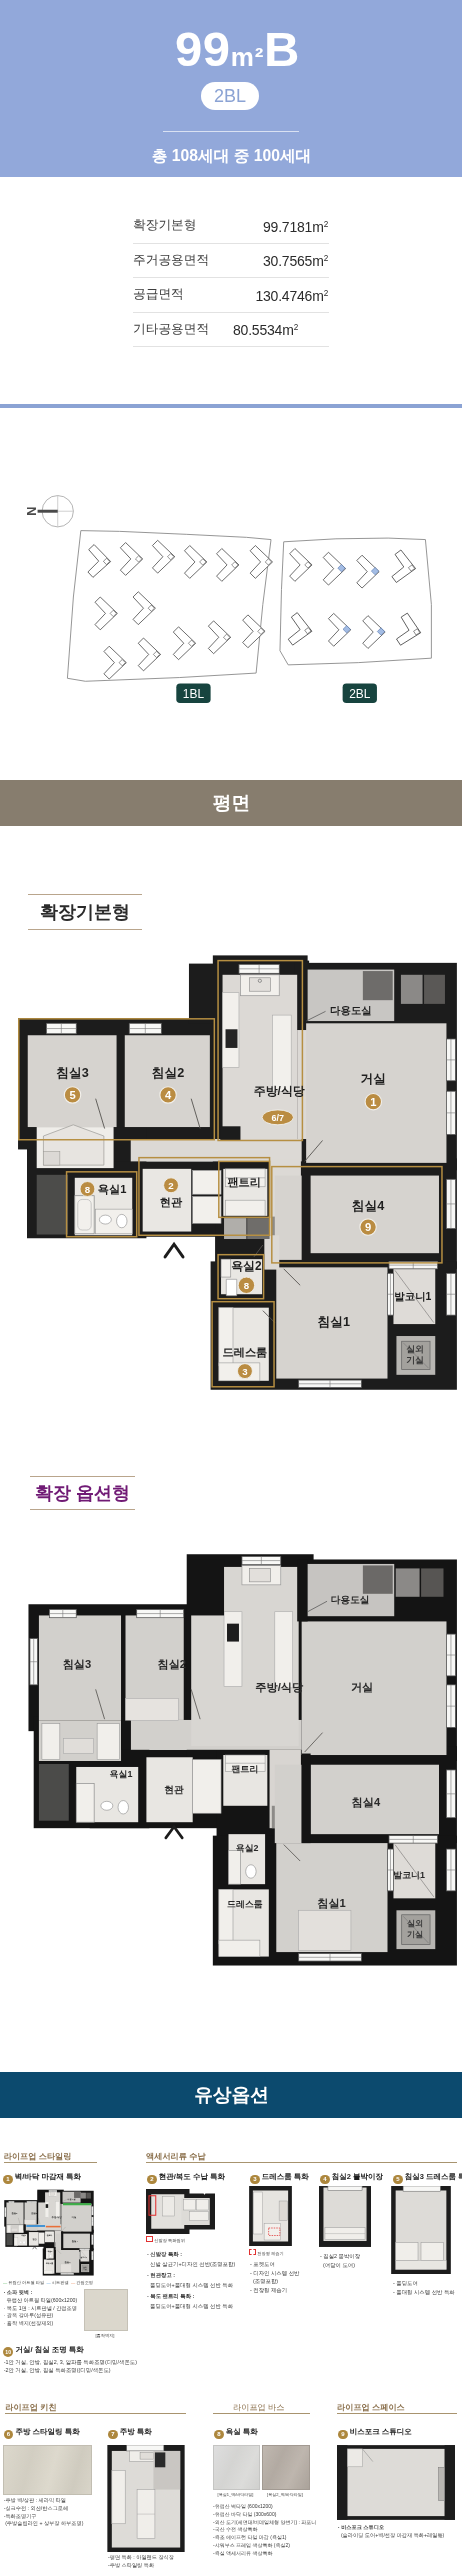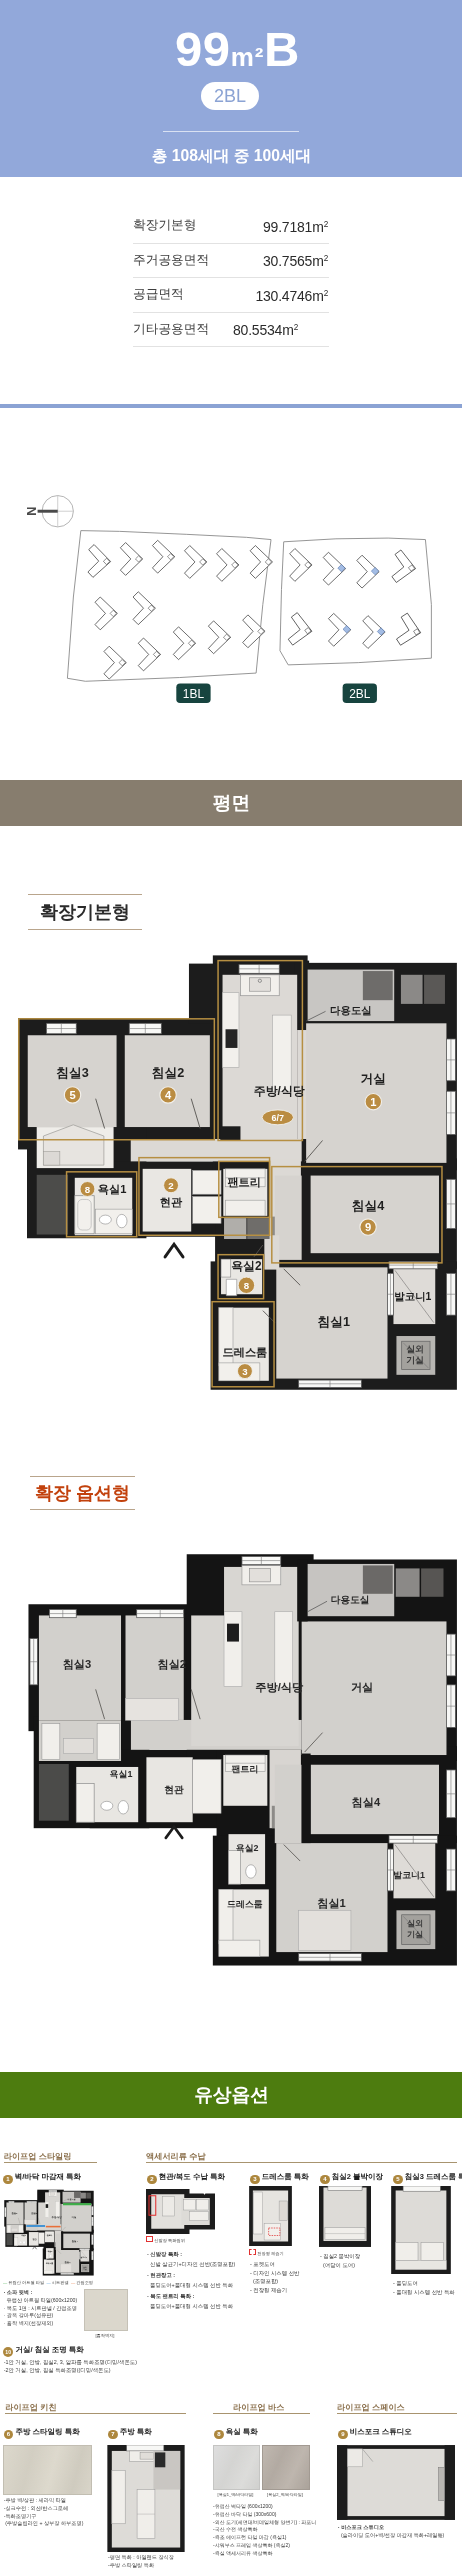--- a/index.html
+++ b/index.html
@@ -414,21 +414,21 @@
 
 <text x="553" y="1737" text-anchor="middle" dominant-baseline="central" font-size="14" font-weight="bold" fill="#1f1f1f">발코니1</text>
 
 <text x="556" y="1807" text-anchor="middle" dominant-baseline="central" font-size="12" font-weight="bold" fill="#3a3a3a">실외</text>
       <text x="556" y="1822" text-anchor="middle" dominant-baseline="central" font-size="12" font-weight="bold" fill="#3a3a3a">기실</text>
 
 <path d="M221,1684 L233,1667 L245,1684" fill="none" stroke="#1c1c1c" stroke-width="4" stroke-linecap="round" stroke-linejoin="miter"></path>
 </svg>
 </div>
 
-<div class="abs" style="left:30px;top:1476px;width:105px;border-top:0.7px solid #b9a58c;border-bottom:0.7px solid #b9a58c;text-align:center;font-size:18px;line-height:22.4px;font-weight:bold;color:#c2410c;padding:4.9px 0;">확장 옵션형</div>
+<div class="abs" style="left:30px;top:1476px;width:105px;border-top:0.7px solid #b9a58c;border-bottom:0.7px solid #b9a58c;text-align:center;font-size:18px;line-height:22.4px;font-weight:bold;color:#701a75;padding:4.9px 0;">확장 옵션형</div>
 
 <div class="abs" id="plan2" style="left:0;top:1552px;width:463px;height:418px;">
 <svg width="463" height="418" viewBox="0 2080 620 560">
 <g id="p2g">
 
 <rect x="38" y="2150" width="222" height="170" fill="#141414"></rect>
 
 <rect x="45" y="2300" width="155" height="150" fill="#141414"></rect>
 
 <rect x="120" y="2345" width="180" height="105" fill="#141414"></rect>
@@ -616,21 +616,21 @@
 <text x="548" y="2513" text-anchor="middle" dominant-baseline="central" font-size="12" font-weight="bold" fill="#2a2a2a">발코니1</text>
 
 <text x="556" y="2578" text-anchor="middle" dominant-baseline="central" font-size="11" font-weight="bold" fill="#3a3a3a">실외</text>
         <text x="556" y="2592" text-anchor="middle" dominant-baseline="central" font-size="11" font-weight="bold" fill="#3a3a3a">기실</text>
 
 <path d="M222,2463 L233,2448 L244,2463" fill="none" stroke="#1c1c1c" stroke-width="3.6" stroke-linecap="round"></path>
 </g>
 </svg>
 </div>
 
-<div class="abs" style="left:0;top:2072px;width:463px;height:46px;background:#4d7c0f;color:#fff;font-weight:bold;font-size:18.7px;text-align:center;line-height:46px;">유상옵션</div>
+<div class="abs" style="left:0;top:2072px;width:463px;height:46px;background:#0c4a6e;color:#fff;font-weight:bold;font-size:18.7px;text-align:center;line-height:46px;">유상옵션</div>
 
 <div class="abs" style="left:3.7px;top:2151px;font-size:8.2px;font-weight:bold;color:#8a6f4b;white-space:nowrap;">라이프업 스타일링</div>
 
 <div class="abs" style="left:3.7px;top:2162px;width:93px;height:0.7px;background:#a8946f;"></div>
 
 <div class="abs" style="left:146px;top:2151px;font-size:8.2px;font-weight:bold;color:#8a6f4b;white-space:nowrap;">액세서리류 수납</div>
 
 <div class="abs" style="left:146px;top:2162px;width:311px;height:0.7px;background:#a8946f;"></div>
 
 <div class="abs" style="left:3px;top:2172px;font-size:7.5px;font-weight:bold;color:#1d1d1d;white-space:nowrap;"><span style="display:inline-block;width:9.7px;height:9.7px;border-radius:50%;background:#ad873d;color:#fff;font-size:6px;line-height:9.7px;text-align:center;vertical-align:-1.5px;font-weight:bold;">1</span> 벽/바닥 마감재 특화</div>
@@ -710,21 +710,21 @@
 <div class="abs" style="left:393px;top:2279px;font-size:5.4px;line-height:8.6px;color:#3a3a3a;white-space:nowrap;">- 폴딩도어<br>- 폴대형 시스템 선반 특화</div>
 
 <div class="abs" style="left:3px;top:2345px;font-size:7.5px;font-weight:bold;color:#1d1d1d;white-space:nowrap;"><span style="display:inline-block;width:10.4px;height:10.4px;border-radius:50%;background:#ad873d;color:#fff;font-size:5.2px;line-height:10.4px;text-align:center;vertical-align:-1.5px;font-weight:bold;">10</span> 거실/ 침실 조명 특화</div>
 
 <div class="abs" style="left:3.7px;top:2359px;font-size:5.4px;line-height:7.8px;color:#3a3a3a;white-space:nowrap;">-1안 거실, 안방, 침실2, 3, 알파룸 특화조명(디밍/색온도)<br>-2안 거실, 안방, 침실 특화조명((디밍/색온도)</div>
 
 <div class="abs" style="left:5.2px;top:2402px;font-size:8.2px;font-weight:bold;color:#8a6f4b;white-space:nowrap;">라이프업 키친</div>
 
 <div class="abs" style="left:5.2px;top:2413px;width:181px;height:0.7px;background:#a8946f;"></div>
 
-<div class="abs" style="left:213px;top:2402px;font-size:8.2px;font-weight:bold;color:#8a6f4b;white-space:nowrap;padding-left:20px;">라이프업 바스</div>
+<div class="abs" style="left:213px;top:2402px;font-size:8.2px;font-weight:normal;color:#8a6f4b;white-space:nowrap;padding-left:20px;">라이프업 바스</div>
 
 <div class="abs" style="left:213px;top:2413px;width:97px;height:0.7px;background:#a8946f;"></div>
 
 <div class="abs" style="left:337px;top:2402px;font-size:8.2px;font-weight:bold;color:#8a6f4b;white-space:nowrap;">라이프업 스페이스</div>
 
 <div class="abs" style="left:337px;top:2413px;width:120px;height:0.7px;background:#a8946f;"></div>
 
 <div class="abs" style="left:3.7px;top:2427px;font-size:7.5px;font-weight:bold;color:#1d1d1d;white-space:nowrap;"><span style="display:inline-block;width:9.7px;height:9.7px;border-radius:50%;background:#ad873d;color:#fff;font-size:6px;line-height:9.7px;text-align:center;vertical-align:-1.5px;font-weight:bold;">6</span> 주방 스타일링 특화</div>
 
 <div class="abs" style="left:3px;top:2445px;width:87px;height:48px;background:linear-gradient(105deg,#dcd8cc 0%,#d2cec2 30%,#ddd9cd 55%,#cfcbbf 80%,#d9d5c9 100%);border:0.4px solid #c2beb2;"></div>

